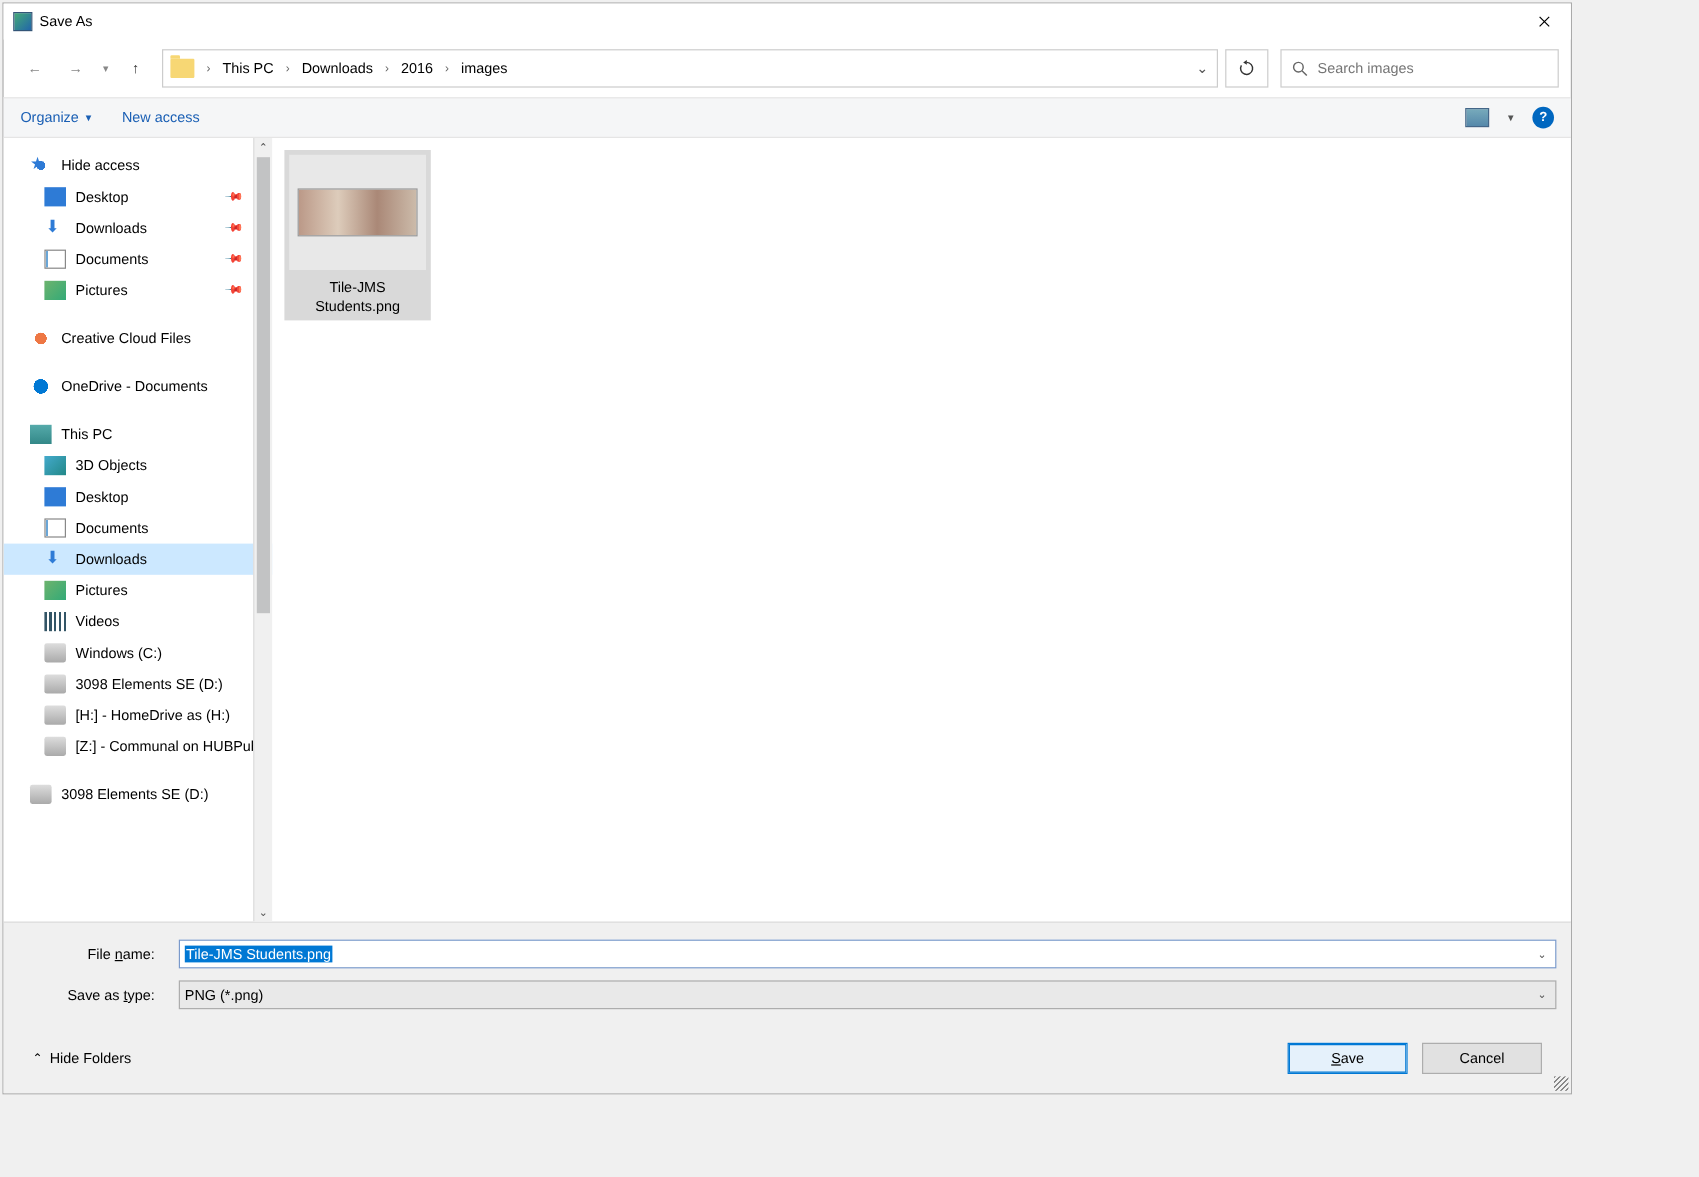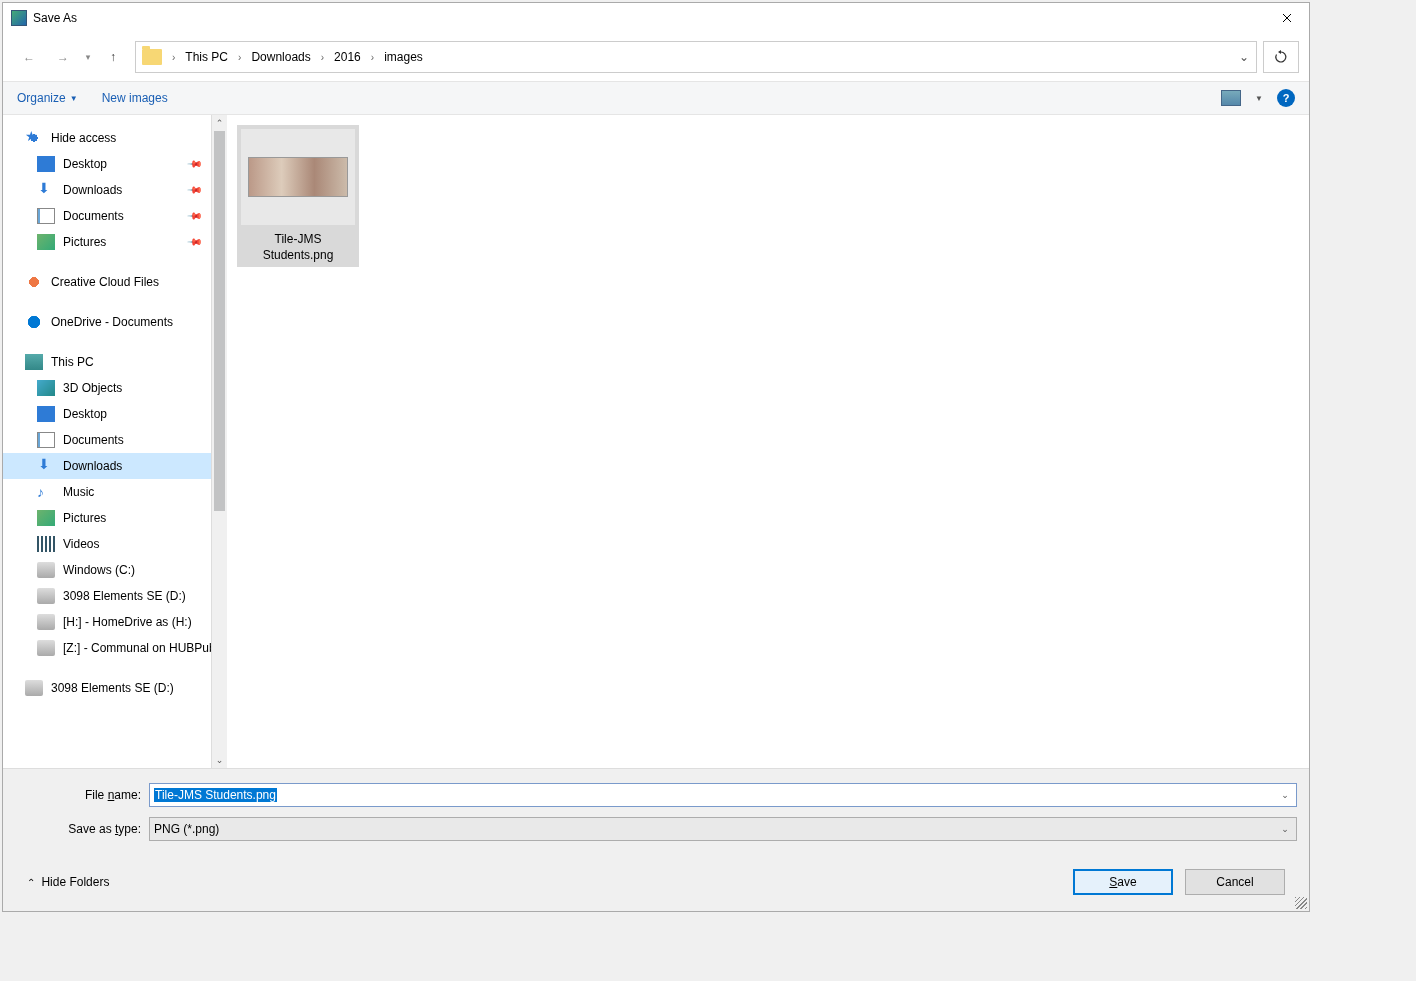--- a/index.html
+++ b/index.html
@@ -75,21 +75,21 @@
 .content { flex:1; padding: 10px; overflow:auto; position:relative; }
 .file-tile {
   width: 122px; padding: 4px; display:flex; flex-direction:column; align-items:center;
   background:#d9d9d9; cursor:pointer; text-align:center;
 }
 .thumb { width:114px; height:96px; background:#e8e8e8; display:flex; align-items:center; justify-content:center; margin-bottom:6px;}
 .thumb-inner { width:100px; height:40px; background:linear-gradient(90deg,#b98,#dcb,#a87,#cba); border:1px solid #999;}
 .file-label { font-size:12px; line-height:1.35; }
 .bottom-panel { background:#f0f0f0; border-top:1px solid #ddd; padding: 14px 12px 4px 12px; }
 .field-row { display:flex; align-items:center; margin-bottom: 10px; }
-.field-label { width:134px; text-align:right; padding-right:8px; }
+.field-label { width:134px; text-align:right; padding-right:20px; }
 .field-label u { text-decoration: underline; }
 .combo {
   flex:1; height:24px; border:1px solid #7a9acb; background:#fff; display:flex; align-items:center;
   padding: 0 4px; position:relative;
 }
 .combo.filetype { border-color:#adadad; background:#e9e9e9; }
 .combo-dd { position:absolute; right:2px; top:0; bottom:0; width:18px; display:flex; align-items:center; justify-content:center; color:#555; cursor:pointer; font-size:9px;}
 .filename-selected { background:#0078d4; color:#fff; padding:0 1px; }
 .footer {
   display:flex; align-items:center; justify-content:space-between; padding: 18px 12px 12px 12px;
@@ -140,28 +140,35 @@
       <span class="bc-dd">⌄</span>
     </div>
 
     <div class="refresh-btn">
       <svg width="14" height="14" viewBox="0 0 14 14">
           <path d="M7 2 A5 5 0 1 1 2.5 4.5" fill="none" stroke="#333" stroke-width="1.2"></path>
           <path d="M7 0 L7 4 L4 2 Z" fill="#333"></path>
         </svg>
     </div>
 
+    <div class="search-box">
+      <svg width="14" height="14" viewBox="0 0 14 14">
+          <circle cx="6" cy="6" r="4" fill="none" stroke="#666" stroke-width="1.2"></circle>
+          <line x1="9" y1="9" x2="13" y2="13" stroke="#666" stroke-width="1.2"></line>
+        </svg>
+      <input type="text" placeholder="Search images" style="">
+    </div>
   </div>
 
   <div class="toolbar">
     <span class="toolbar-item">
       <span>Organize</span>
       <span style="font-size:8px;">▼</span>
     </span>
-    <span class="toolbar-item">New images</span>
+    <span class="toolbar-item">New access</span>
     <div class="toolbar-right">
       <span class="view-btn"></span>
       <span style="font-size:8px;color:#555;">▼</span>
       <span class="help-btn">?</span>
     </div>
   </div>
 
   <div class="body-area">
 
     <div class="sidebar">
@@ -228,24 +235,20 @@
               <span class="sb-icon ico-desktop"></span>
                  <span>Desktop</span>
             </div>
             <div class="sb-row child">
               <span class="sb-icon ico-doc"></span>
                  <span>Documents</span>
             </div>
             <div class="sb-row child selected">
               <span class="sb-icon ico-dl"></span>
                  <span>Downloads</span>
-            </div>
-            <div class="sb-row child">
-              <span class="sb-icon ico-music"></span>
-                 <span>Music</span>
             </div>
             <div class="sb-row child">
               <span class="sb-icon ico-pic"></span>
                  <span>Pictures</span>
             </div>
             <div class="sb-row child">
               <span class="sb-icon ico-video"></span>
                  <span>Videos</span>
             </div>
             <div class="sb-row child">

